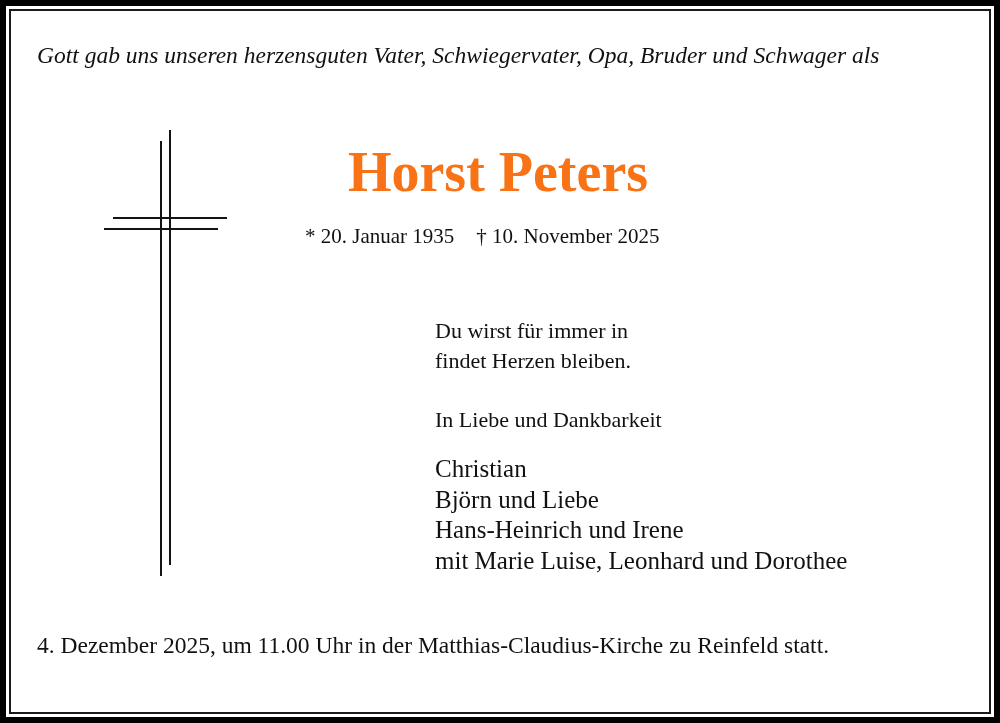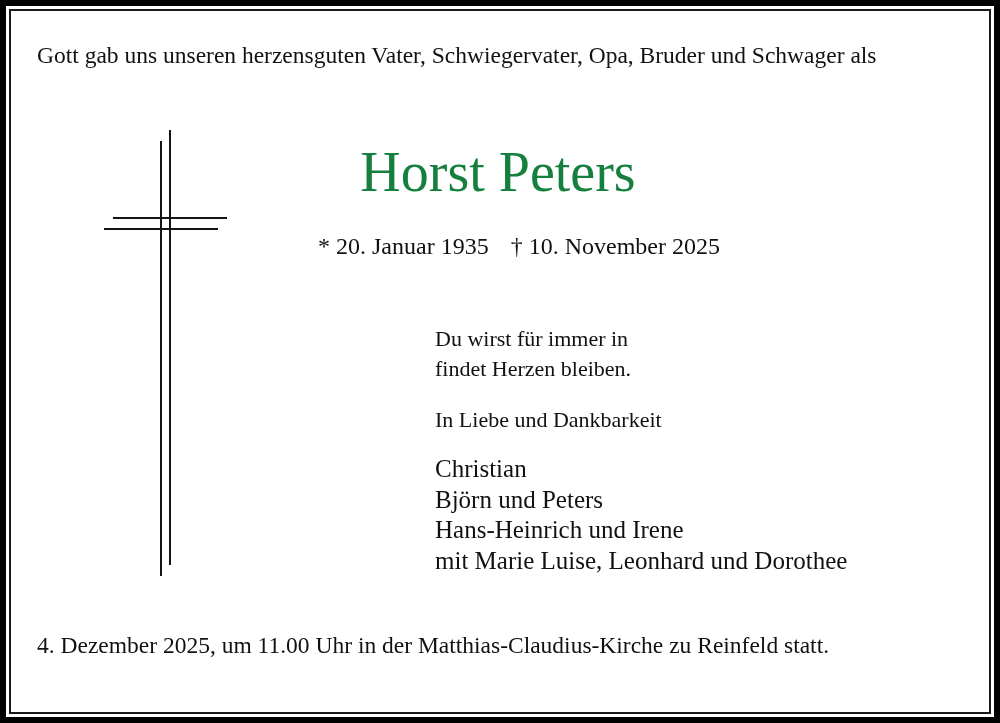--- a/index.html
+++ b/index.html
@@ -12,26 +12,26 @@
   .outer-frame {
     position: absolute; left: 6px; top: 6px; right: 6px; bottom: 6px;
     background: #ffffff;
   }
   .inner-frame {
     position: absolute; left: 3px; top: 3px; right: 3px; bottom: 3px;
     border: 2px solid #1a1a1a;
     background: #ffffff;
   }
   .text { position: absolute; white-space: nowrap; line-height: 1; }
-  .intro { left: 37px; top: 40px; font-size: 23.5px; line-height: 30px; }
-  .name { left: 0; width: 1000px; text-align: center; top: 144px; font-size: 56px; color: #15803d; }
+  .intro { left: 37px; top: 40px; font-size: 23.5px; line-height: 30px; font-style: italic; }
+  .name { left: 0; width: 1000px; text-align: center; top: 144px; font-size: 56px; color: #f97316; font-weight: bold; }
   .name-inner { display: inline-block; margin-left: -4px; }
-  .dates { left: 318px; top: 226px; font-size: 24px; margin-top: 8px; }
+  .dates { left: 305px; top: 226px; font-size: 21px; }
   .dates .sep { display: inline-block; width: 22px; }
-  .verse { left: 435px; top: 324px; font-size: 22px; line-height: 30px; }
+  .verse { left: 435px; top: 316px; font-size: 22px; line-height: 30px; }
   .closing { left: 435px; top: 409px; font-size: 22px; font-family: Liberation Serif, serif; }
   .family { left: 435px; top: 454px; font-size: 25px; line-height: 30.5px; }
   .service {
     left: 37px; top: 630px; font-size: 23.5px; line-height: 30px;
   }
   .cross-line { position: absolute; background: #141414; }
 </style>
 </head>
 <body>
 
@@ -60,20 +60,20 @@
 
 <div class="text verse">
   <div>Du wirst für immer in</div>
   <div>findet Herzen bleiben.</div>
 </div>
 
 <div class="text closing">In Liebe und Dankbarkeit</div>
 
 <div class="text family">
   <div>Christian</div>
-  <div>Björn und Peters</div>
+  <div>Björn und Liebe</div>
   <div>Hans-Heinrich und Irene</div>
   <div>mit Marie Luise, Leonhard und Dorothee</div>
 </div>
 
 <div class="text service">
   <div>4. Dezember 2025, um 11.00 Uhr in der Matthias-Claudius-Kirche zu Reinfeld statt.</div>
 </div>
 
 </body></html>

